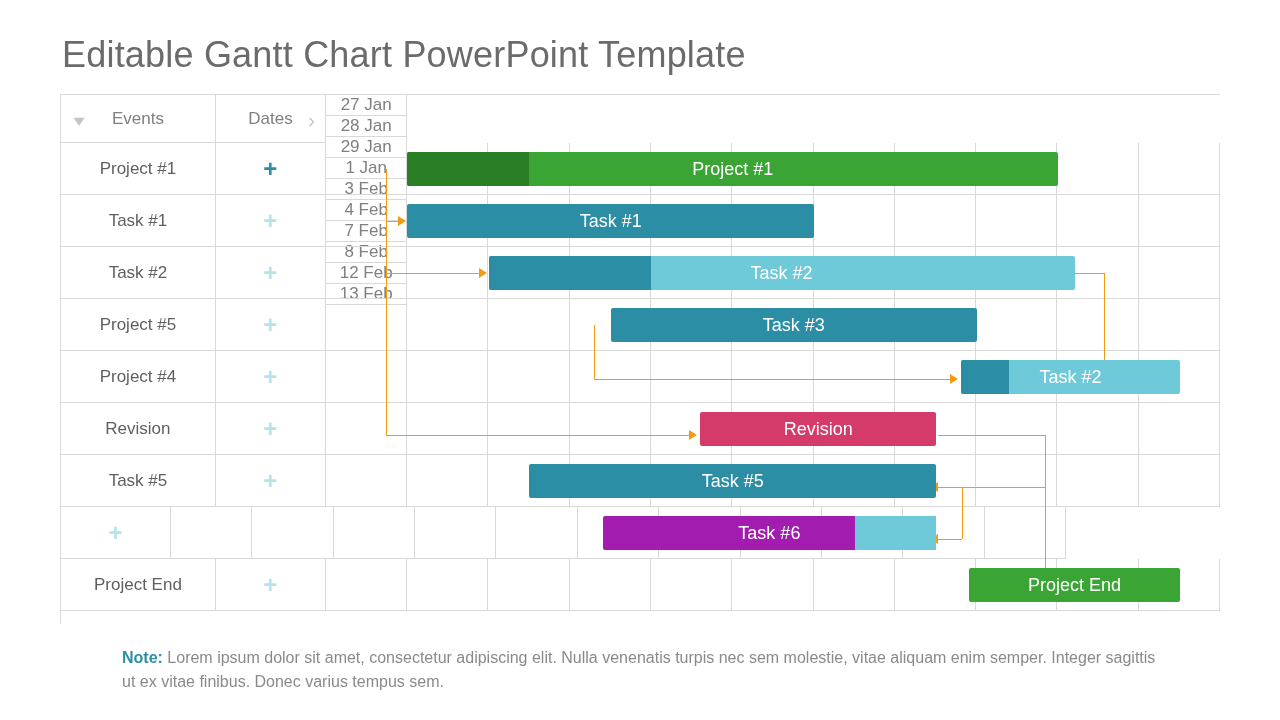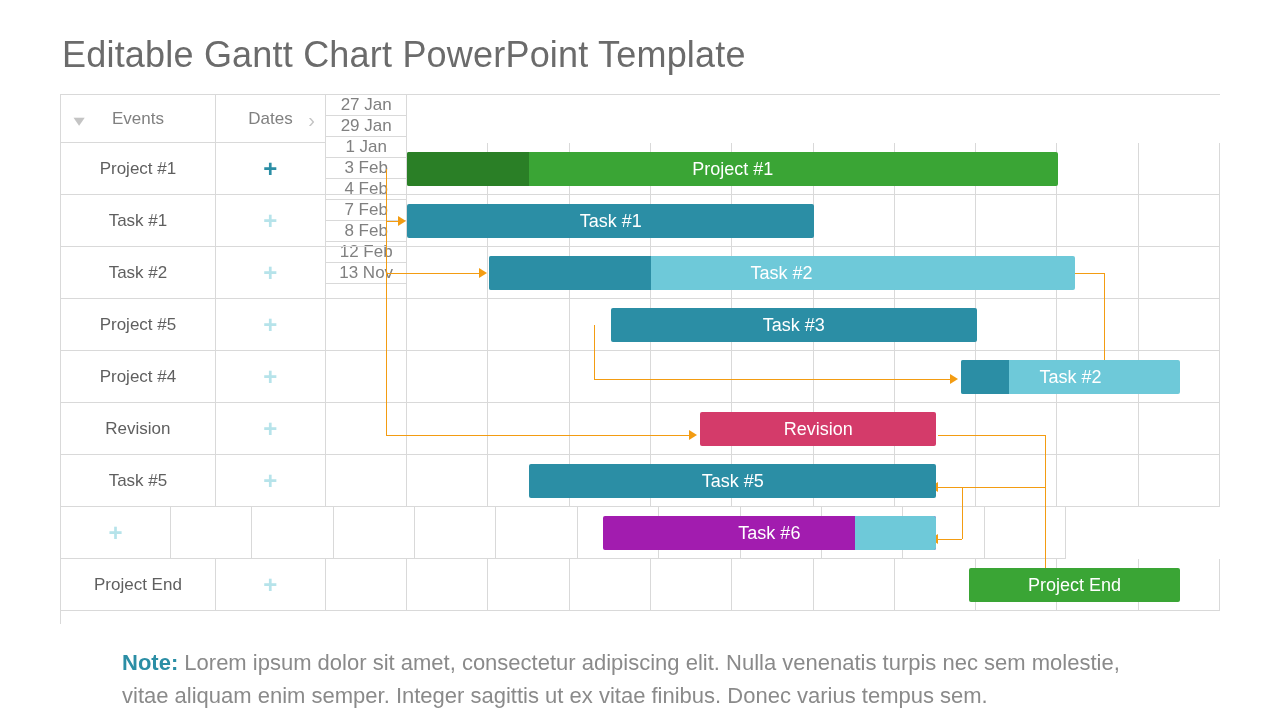--- a/index.html
+++ b/index.html
@@ -39,21 +39,21 @@
   .plus.dim{color:var(--plus-dim);}
   
   .bars{position:absolute;left:265px;top:48px;right:0;bottom:0;pointer-events:none;}
   .bar{position:absolute;height:34px;border-radius:2px;color:#fff;font-size:18px;display:flex;align-items:center;justify-content:center;white-space:nowrap;}
   .bar .prog{position:absolute;left:0;top:0;bottom:0;border-radius:2px 0 0 2px;}
   .bar span{position:relative;z-index:2;}
   
   .conn{position:absolute;border:0 solid var(--orange);pointer-events:none;}
   .arrow-r{position:absolute;width:0;height:0;border-top:5px solid transparent;border-bottom:5px solid transparent;border-left:8px solid var(--orange);}
   .arrow-l{position:absolute;width:0;height:0;border-top:5px solid transparent;border-bottom:5px solid transparent;border-right:8px solid var(--orange);}
-  .note{margin:22px 0 0 62px;max-width:1050px;font-size:22px;color:#8a8a8a;line-height:1.5;}
+  .note{margin:22px 0 0 62px;max-width:1050px;font-size:16px;color:#8a8a8a;line-height:1.5;}
   .note b{color:var(--teal);font-weight:600;}
 </style>
 </head>
 <body>
 
 <div class="slide">
   <h1 class="title">Editable Gantt Chart PowerPoint Template</h1>
 
   <div class="chart">
 
@@ -61,28 +61,29 @@
       <div class="hdr-cell hdr-events">
         <span class="chevron down">▾</span>
         <span>Events</span>
       </div>
       <div class="hdr-cell hdr-dates">
         <span>Dates</span>
         <span class="chevron right">›</span>
       </div>
       <div id="hdr-days" style="display:flex;flex-direction:column;">
           <div class="hdr-cell hdr-date">27 Jan</div>
+          <div class="hdr-cell hdr-date">28 Jan</div>
           <div class="hdr-cell hdr-date">29 Jan</div>
           <div class="hdr-cell hdr-date">1 Jan</div>
           <div class="hdr-cell hdr-date">3 Feb</div>
           <div class="hdr-cell hdr-date">4 Feb</div>
           <div class="hdr-cell hdr-date">7 Feb</div>
           <div class="hdr-cell hdr-date">8 Feb</div>
           <div class="hdr-cell hdr-date">12 Feb</div>
-          <div class="hdr-cell hdr-date">13 Nov</div>
+          <div class="hdr-cell hdr-date">13 Feb</div>
         </div>
     </div>
 
     <div class="rows" id="rows">
         <div class="row">
           <div class="row-name">Project #1</div>
           <div class="row-icon">
             <span class="plus active">+</span>
           </div>
           <div class="row-day"></div>

